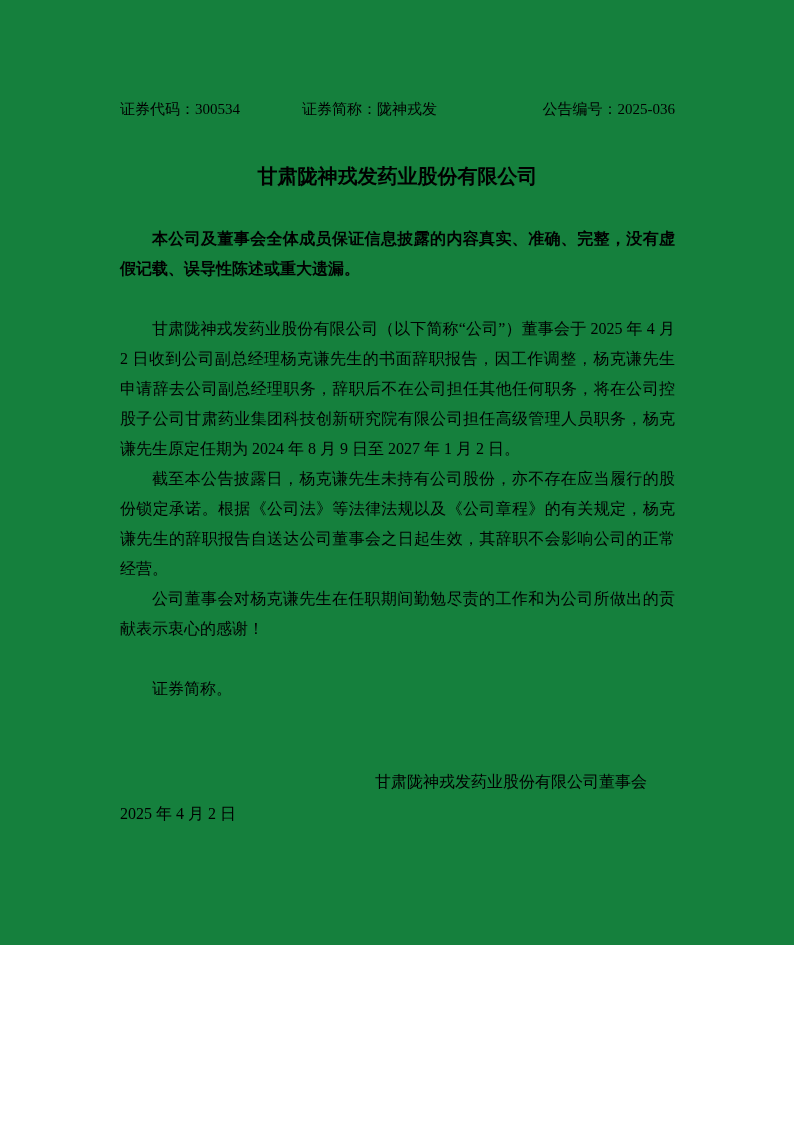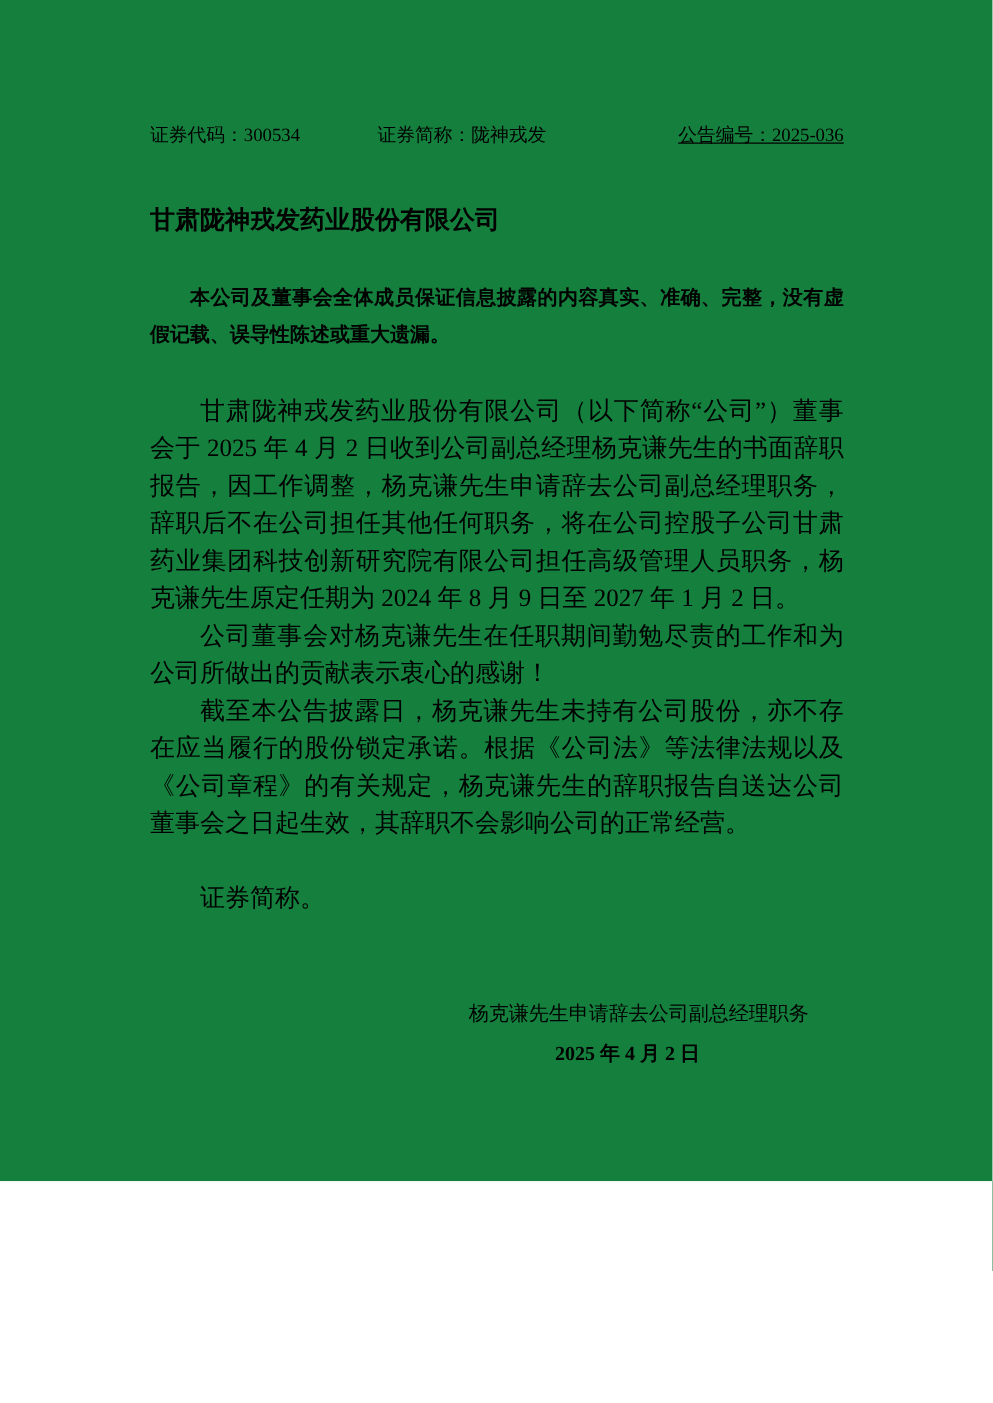--- a/index.html
+++ b/index.html
@@ -20,40 +20,41 @@
   }
   
   .doc-header {
     display: flex;
     align-items: baseline;
     font-size: 15px;
     line-height: 22px;
     white-space: nowrap;
   }
   .doc-header .mid { margin-left: 62px; text-align: right; }
-  .doc-header .right { margin-left: auto; text-decoration: underline; }
+  .doc-header .right { margin-left: auto; }
   
   .title-block {
     margin-top: 36px;
+    text-align: center;
     font-weight: bold;
     font-size: 20px;
     line-height: 40px;
   }
   
   .statement {
     margin-top: 28px;
     font-weight: bold;
     font-size: 16px;
     line-height: 30px;
     text-align: justify;
     text-indent: 2em;
   }
   
   .body-text p {
-    font-size: 20px;
+    font-size: 16px;
     line-height: 30px;
     text-align: justify;
     text-indent: 2em;
   }
   .body-text p.first { margin-top: 30px; }
   .closing {
     margin-top: 30px;
     font-size: 16px;
     line-height: 30px;
     text-indent: 2em;
@@ -62,23 +63,22 @@
   .signature {
     margin-top: 62px;
     font-size: 16px;
     line-height: 32px;
   }
   .signature .company {
     text-align: right;
     padding-right: 28px;
   }
   .signature .date {
-    text-align: right;
+    text-align: left;
     padding-right: 115px;
-    font-weight: bold;
   }
 </style>
 </head>
 <body>
 
 <div class="page">
   <div class="content">
 
     <div class="doc-header">
       <span class="left">证券代码：300534</span>
@@ -87,24 +87,24 @@
     </div>
 
     <div class="title-block">
       <div>甘肃陇神戎发药业股份有限公司</div>
     </div>
 
     <p class="statement">本公司及董事会全体成员保证信息披露的内容真实、准确、完整，没有虚假记载、误导性陈述或重大遗漏。</p>
 
     <div class="body-text">
       <p class="first">甘肃陇神戎发药业股份有限公司（以下简称“公司”）董事会于 2025 年 4 月 2 日收到公司副总经理杨克谦先生的书面辞职报告，因工作调整，杨克谦先生申请辞去公司副总经理职务，辞职后不在公司担任其他任何职务，将在公司控股子公司甘肃药业集团科技创新研究院有限公司担任高级管理人员职务，杨克谦先生原定任期为 2024 年 8 月 9 日至 2027 年 1 月 2 日。</p>
+      <p>截至本公告披露日，杨克谦先生未持有公司股份，亦不存在应当履行的股份锁定承诺。根据《公司法》等法律法规以及《公司章程》的有关规定，杨克谦先生的辞职报告自送达公司董事会之日起生效，其辞职不会影响公司的正常经营。</p>
       <p>公司董事会对杨克谦先生在任职期间勤勉尽责的工作和为公司所做出的贡献表示衷心的感谢！</p>
-      <p>截至本公告披露日，杨克谦先生未持有公司股份，亦不存在应当履行的股份锁定承诺。根据《公司法》等法律法规以及《公司章程》的有关规定，杨克谦先生的辞职报告自送达公司董事会之日起生效，其辞职不会影响公司的正常经营。</p>
       <p class="closing">证券简称。</p>
     </div>
 
     <div class="signature">
-      <div class="company">杨克谦先生申请辞去公司副总经理职务</div>
+      <div class="company">甘肃陇神戎发药业股份有限公司董事会</div>
       <div class="date">2025 年 4 月 2 日</div>
     </div>
 
   </div>
 </div>
 
 </body></html>

